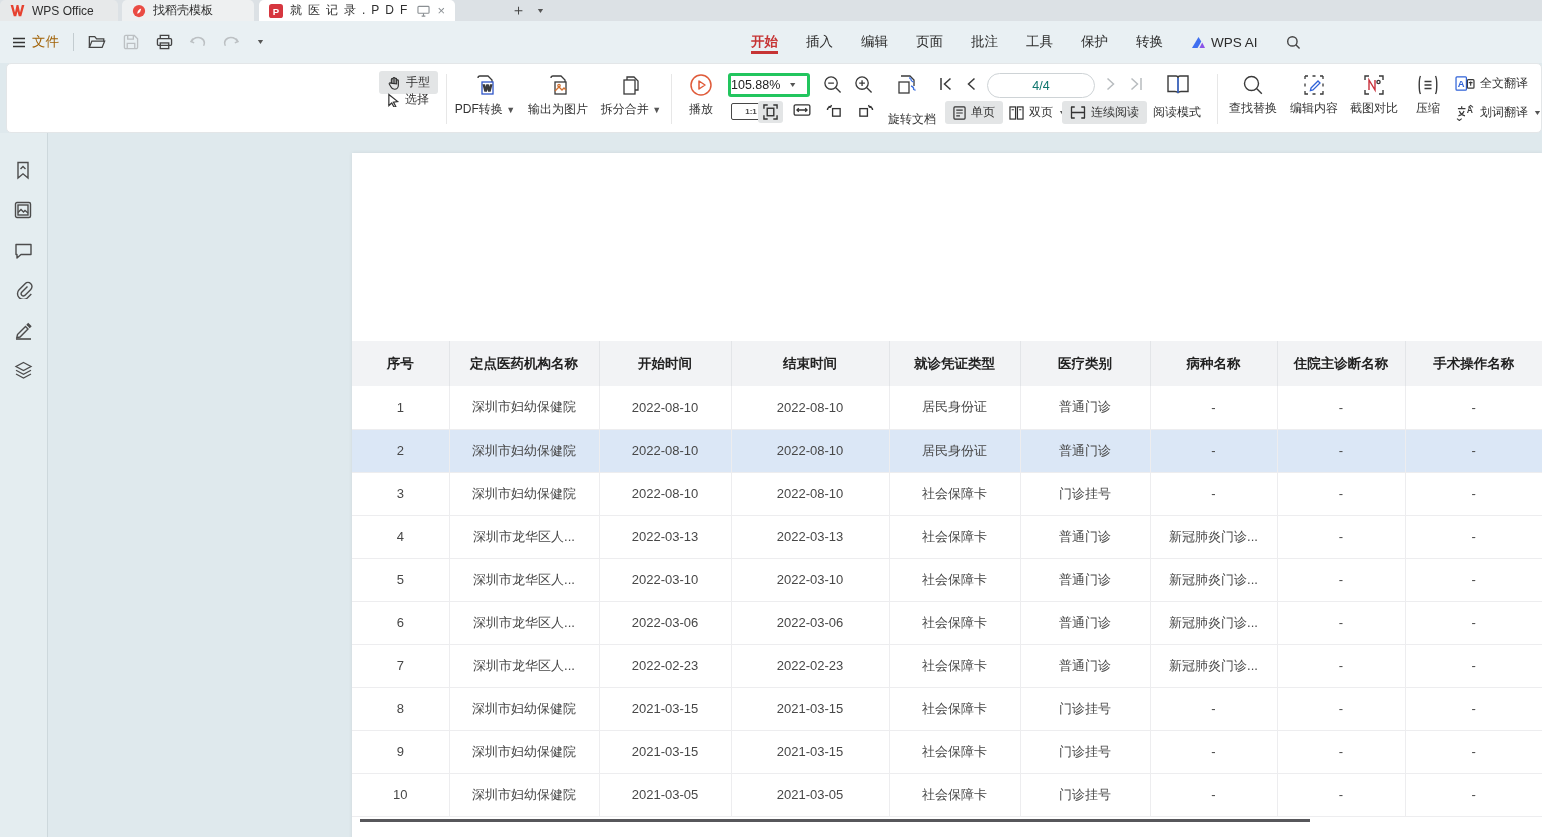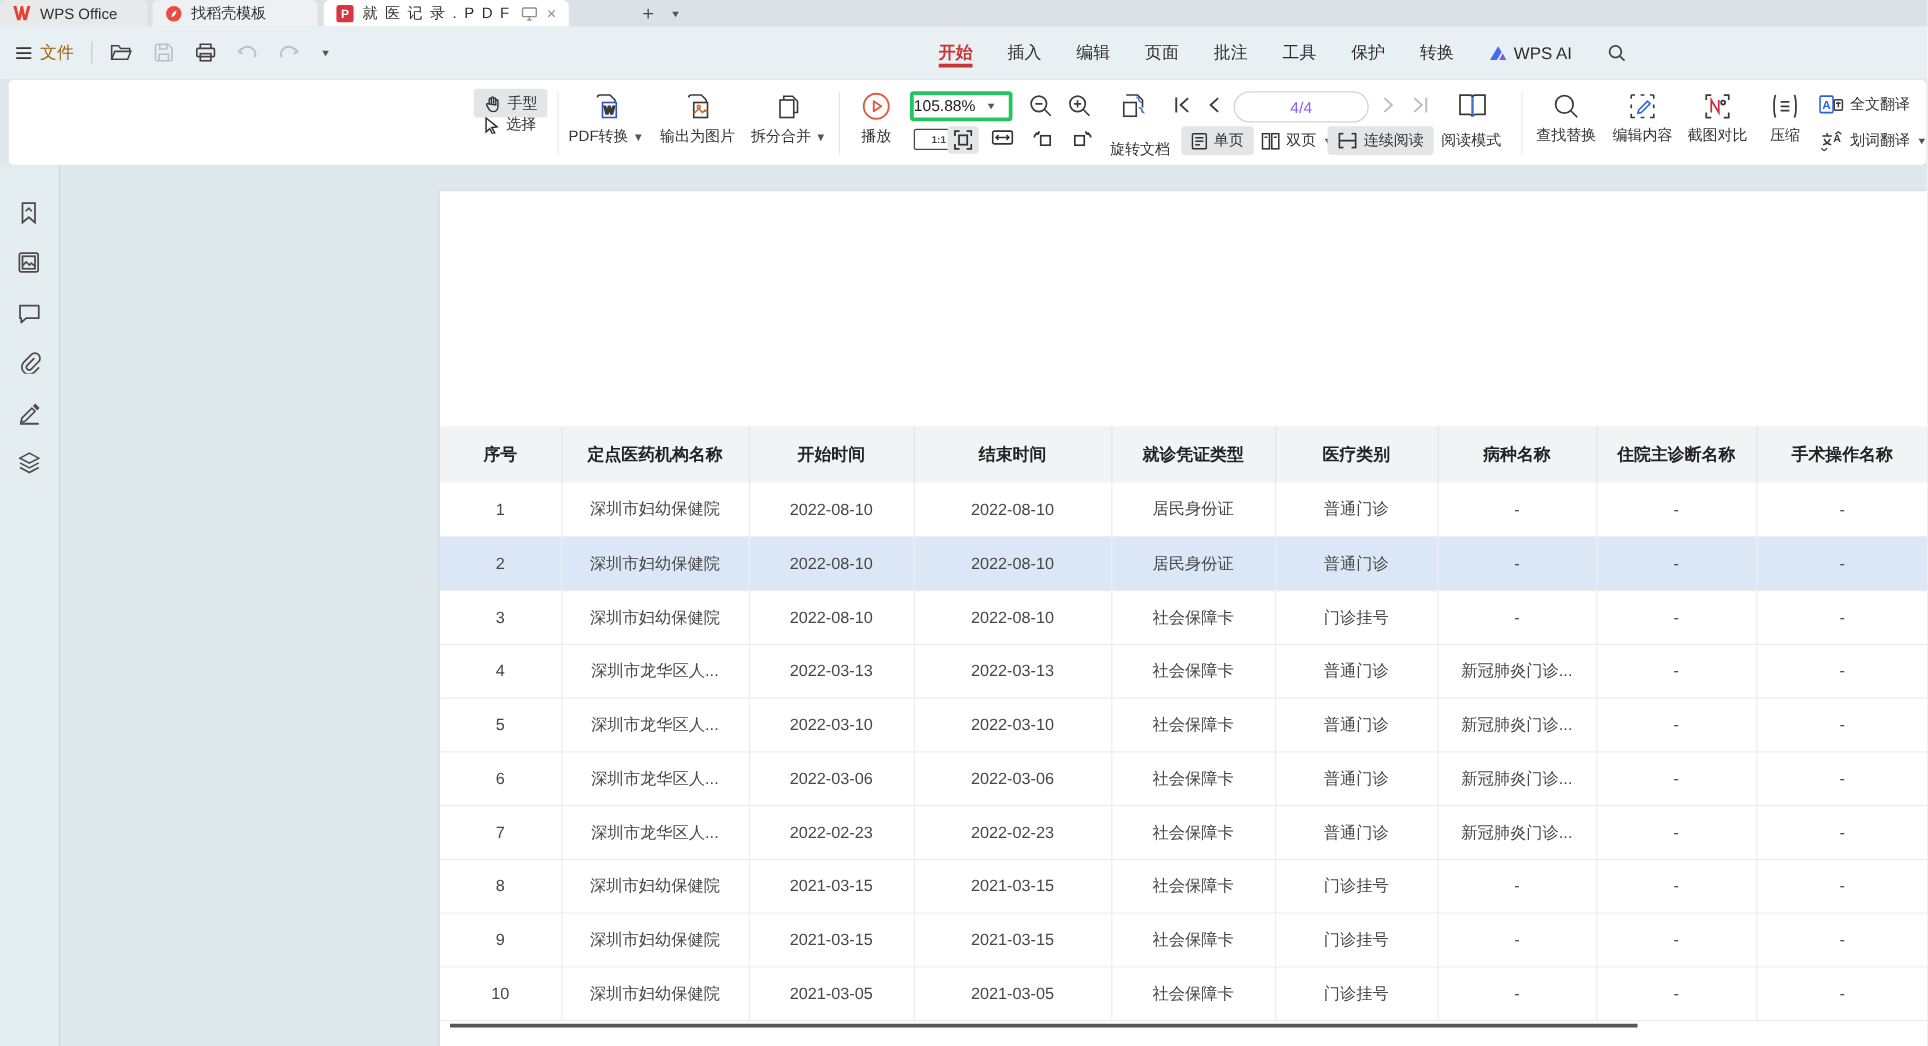--- a/index.html
+++ b/index.html
@@ -30,21 +30,21 @@
   .menu-ai { display:flex; align-items:center; gap:5px; }
 
   
   .toolbar { position:absolute; left:6px; top:63px; width:1536px; height:70px; background:#fff; border:1px solid #e3e6e8; border-radius:5px; }
   .tb { position:absolute; display:flex; align-items:center; gap:5px; font-size:12px; color:#333; white-space:nowrap; }
   .pill { background:#e3e5e6; border-radius:3px; }
   .tdiv { position:absolute; width:1px; background:#e7e7e7; top:10px; height:50px; }
   .vbtn { position:absolute; display:flex; flex-direction:column; align-items:center; font-size:12px; color:#333; }
   .vbtn .lbl { margin-top:4px; }
   .zoombox { position:absolute; left:721px; top:9px; width:82px; height:24px; border:3px solid #22c55e; border-radius:3px; display:flex; align-items:center; gap:8px; font-size:12.5px; color:#222; background:#fff; }
-  .pagebox { position:absolute; left:980px; top:9px; width:108px; height:25px; border:1px solid #ced3d6; border-radius:13px; display:flex; align-items:center; justify-content:center; font-size:12.5px; color:#8b5cf6; background:#fff; }
+  .pagebox { position:absolute; left:980px; top:9px; width:108px; height:25px; border:1px solid #ced3d6; border-radius:13px; display:flex; align-items:center; justify-content:center; font-size:12.5px; color:#0f766e; background:#fff; }
   .chev { font-size:9px; color:#555; transform:scaleY(.8); }
   .ratio { width:40px; height:17px; border:1.6px solid #474747; border-radius:2px; font-size:8px; display:flex; align-items:center; justify-content:center; color:#474747; font-weight:bold; }
 
   
   .content { position:absolute; top:133px; left:0; width:100%; height:704px; background:#dfe9ed; }
   .side { position:absolute; left:0; top:0; width:48px; height:100%; background:#e4edf0; border-right:1px solid #cdd8dc; }
   .side .sic { position:absolute; left:14px; }
   .page { position:absolute; left:352px; top:20px; width:1190px; height:816px; background:#fff; box-shadow:0 0 4px rgba(0,0,0,.08); }
 
   table.doc { border-collapse:collapse; table-layout:fixed; width:1190px; margin-top:188px; }

